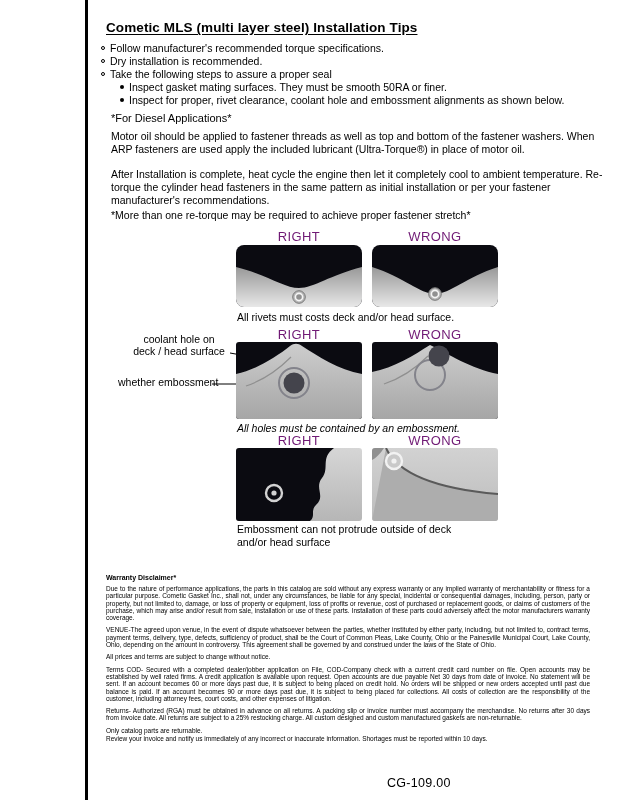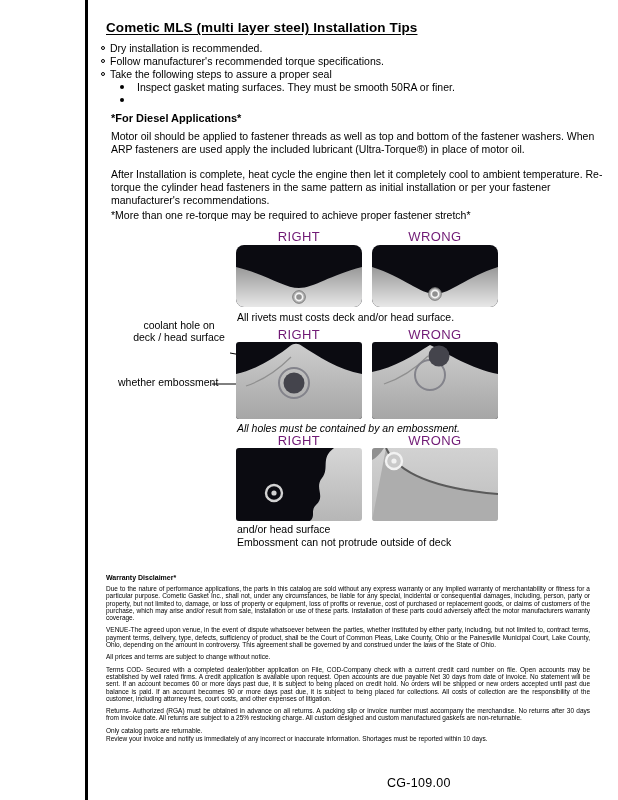--- a/index.html
+++ b/index.html
@@ -16,43 +16,43 @@
 
   .title {
     position:absolute; left:106px; top:20px;
     font-size:13.5px; font-weight:bold;
     text-decoration:underline; text-underline-offset:2px;
     letter-spacing:0.1px;
   }
 
   .tips { position:absolute; left:101px; top:42px; width:500px; }
   .tip-row { display:flex; align-items:flex-start; height:13px; font-size:10.5px; }
-  .tip-row.sub { margin-left:19px;gap:8px; }
+  .tip-row.sub { margin-left:19px; }
   .b-open { flex:none; width:4px; height:4px; border:1px solid #000; border-radius:50%; margin:4px 5px 0 0; }
   .b-fill { flex:none; width:4px; height:4px; background:#000; border-radius:50%; margin:4px 5px 0 0; }
 
-  .diesel-h { position:absolute; left:111px; top:112px; font-size:11px; font-weight:bold; }
+  .diesel-h { position:absolute; left:111px; top:112px; font-size:11px; font-weight:normal; }
   .para { position:absolute; left:111px; width:494px; font-size:10.5px; line-height:13.2px; }
   .para-1 { top:130px; }
   .para-2 { top:168px; }
   .note { position:absolute; left:111px; top:209px; font-size:10.5px; }
 
   .dlabel { position:absolute; width:126px; text-align:center; font-size:13px; letter-spacing:0.4px; color:#701a75; }
   .dl-r1 { top:229px; } .dl-r2 { top:327px; } .dl-r3 { top:433px; }
   .dl-left { left:236px; } .dl-right { left:372px; }
 
   .dimg { position:absolute; line-height:0; }
   .img-r1-l { left:236px; top:245px; } .img-r1-r { left:372px; top:245px; }
   .img-r2-l { left:236px; top:342px; } .img-r2-r { left:372px; top:342px; }
   .img-r3-l { left:236px; top:448px; } .img-r3-r { left:372px; top:448px; }
 
   .cap { position:absolute; left:237px; font-size:10.5px; line-height:13px; }
   .cap-1 { top:311px; } .cap-2 { top:422px;font-style:italic; } .cap-3 { top:523px; }
 
-  .plabel-1 { position:absolute; left:128px; top:320px; width:102px; text-align:center; font-size:10.5px; line-height:11.5px; }
+  .plabel-1 { position:absolute; left:128px; top:334px; width:102px; text-align:center; font-size:10.5px; line-height:11.5px; }
   .plabel-2 { position:absolute; left:118px; top:376px; font-size:10.5px; }
   .pointer-svg { position:absolute; left:200px; top:340px; pointer-events:none; }
 
   .warranty { position:absolute; left:106px; top:574px; width:484px; }
   .w-h { font-size:7px; font-weight:bold; margin-bottom:4px; }
   .w-p { font-size:6.5px; line-height:7.3px; margin-bottom:5px; text-align:justify; }
   .w-p.tight { margin-bottom:1px; }
 
   .page-code { position:absolute; left:387px; top:757px; font-size:12.5px; letter-spacing:0.3px;margin-top:19px; }
 </style>
@@ -61,36 +61,37 @@
 
 <div>
 
   <div class="left-rule"></div>
 
   <h1 class="title">Cometic MLS (multi layer steel) Installation Tips</h1>
 
   <div class="tips">
     <div class="tip-row">
       <span class="b-open"></span>
-      <span>Dry installation is recommended.</span>
+      <span>Follow manufacturer's recommended torque specifications.</span>
     </div>
     <div class="tip-row">
       <span class="b-open"></span>
-      <span>Follow manufacturer's recommended torque specifications.</span>
+      <span>Dry installation is recommended.</span>
     </div>
     <div class="tip-row">
       <span class="b-open"></span>
       <span>Take the following steps to assure a proper seal</span>
     </div>
     <div class="tip-row sub">
       <span class="b-fill"></span>
       <span>Inspect gasket mating surfaces.  They must be smooth 50RA or finer.</span>
     </div>
     <div class="tip-row sub">
       <span class="b-fill"></span>
+      <span>Inspect for proper, rivet clearance, coolant hole and embossment alignments as shown below.</span>
     </div>
   </div>
 
   <div class="diesel-h">*For Diesel Applications*</div>
   <div class="para para-1">Motor oil should be applied to fastener threads as well as top and bottom of the fastener washers. When ARP fasteners are used apply the included lubricant (Ultra-Torque®) in place of motor oil.</div>
   <div class="para para-2">After Installation is complete, heat cycle the engine then let it completely cool to ambient temperature. Re-torque the cylinder head fasteners in the same pattern as initial installation or per your fastener manufacturer's recommendations.</div>
   <div class="note">*More than one re-torque may be required to achieve proper fastener stretch*</div>
 
   <div class="dlabel dl-r1 dl-left">RIGHT</div>
   <div class="dlabel dl-r1 dl-right">WRONG</div>
@@ -228,22 +229,22 @@
         <rect width="126" height="73" fill="url(#g3b)"></rect>
         <path d="M14,0 C 24,22 56,40 126,46 L126,73 L0,73 L0,73 Z" fill="#adadad"></path>
         <path d="M14,0 C 24,22 56,40 126,46" stroke="#5a5a5a" stroke-width="2" fill="none"></path>
         <path d="M0,0 L12,0 C 8,6 4,10 0,12 Z" fill="#8f8f8f"></path>
         <circle cx="22" cy="13" r="8" fill="#c9c9c9" stroke="#f2f2f2" stroke-width="2.4"></circle>
         <circle cx="22" cy="13" r="2.6" fill="#f2f2f2"></circle>
       </g>
     </svg>
   </div>
   <div class="cap cap-3">
+    <div>Embossment can not protrude outside of deck</div>
     <div>and/or head surface</div>
-    <div>Embossment can not protrude outside of deck</div>
   </div>
 
   <div class="warranty">
     <div class="w-h">Warranty Disclaimer*</div>
     <div class="w-p">Due to the nature of performance applications, the parts in this catalog are sold without any express warranty or any implied warranty of merchantability or fitness for a particular purpose.  Cometic Gasket Inc., shall not, under any circumstances, be liable for any special, incidental or consequential damages, including, person, party or property, but not limited to, damage, or loss of property or equipment, loss of profits or revenue, cost of purchased or replacement goods, or claims of customers of the purchase, which may arise and/or result from sale, installation or use of these parts.  Installation of these parts could adversely affect the motor manufacturers warranty coverage.</div>
     <div class="w-p">VENUE-The agreed upon venue, in the event of dispute whatsoever between the parties, whether instituted by either party, including, but not limited to, contract terms, payment terms, delivery, type, defects, sufficiency of product, shall be the Court of Common Pleas, Lake County, Ohio or the Painesville Municipal Court, Lake County, Ohio, depending on the amount in controversy. This agreement shall be governed by and construed under the laws of the State of Ohio.</div>
     <div class="w-p">All prices and terms are subject to change without notice.</div>
     <div class="w-p">Terms COD- Secured with a completed dealer/jobber application on File, COD-Company check with a current credit card number on file.  Open accounts may be established by well rated firms.  A credit application is available upon request.  Open accounts are due payable Net 30 days from date of invoice.  No statement will be sent.  If an account becomes 60 or more days past due, it is subject to being placed on credit hold.  No orders will be shipped or new orders accepted until past due balance is paid.  If an account becomes 90 or more days past due, it is subject to being placed for collections.  All costs of collection are the responsibility of the customer, including attorney fees, court costs, and other expenses of litigation.</div>
     <div class="w-p">Returns- Authorized (RGA) must be obtained in advance on all returns.  A packing slip or invoice number must accompany the merchandise.  No returns after 30 days from invoice date.  All returns are subject to a 25% restocking charge.  All custom designed and custom manufactured gaskets are non-returnable.</div>
     <div class="w-p tight">Only catalog parts are returnable.</div>

